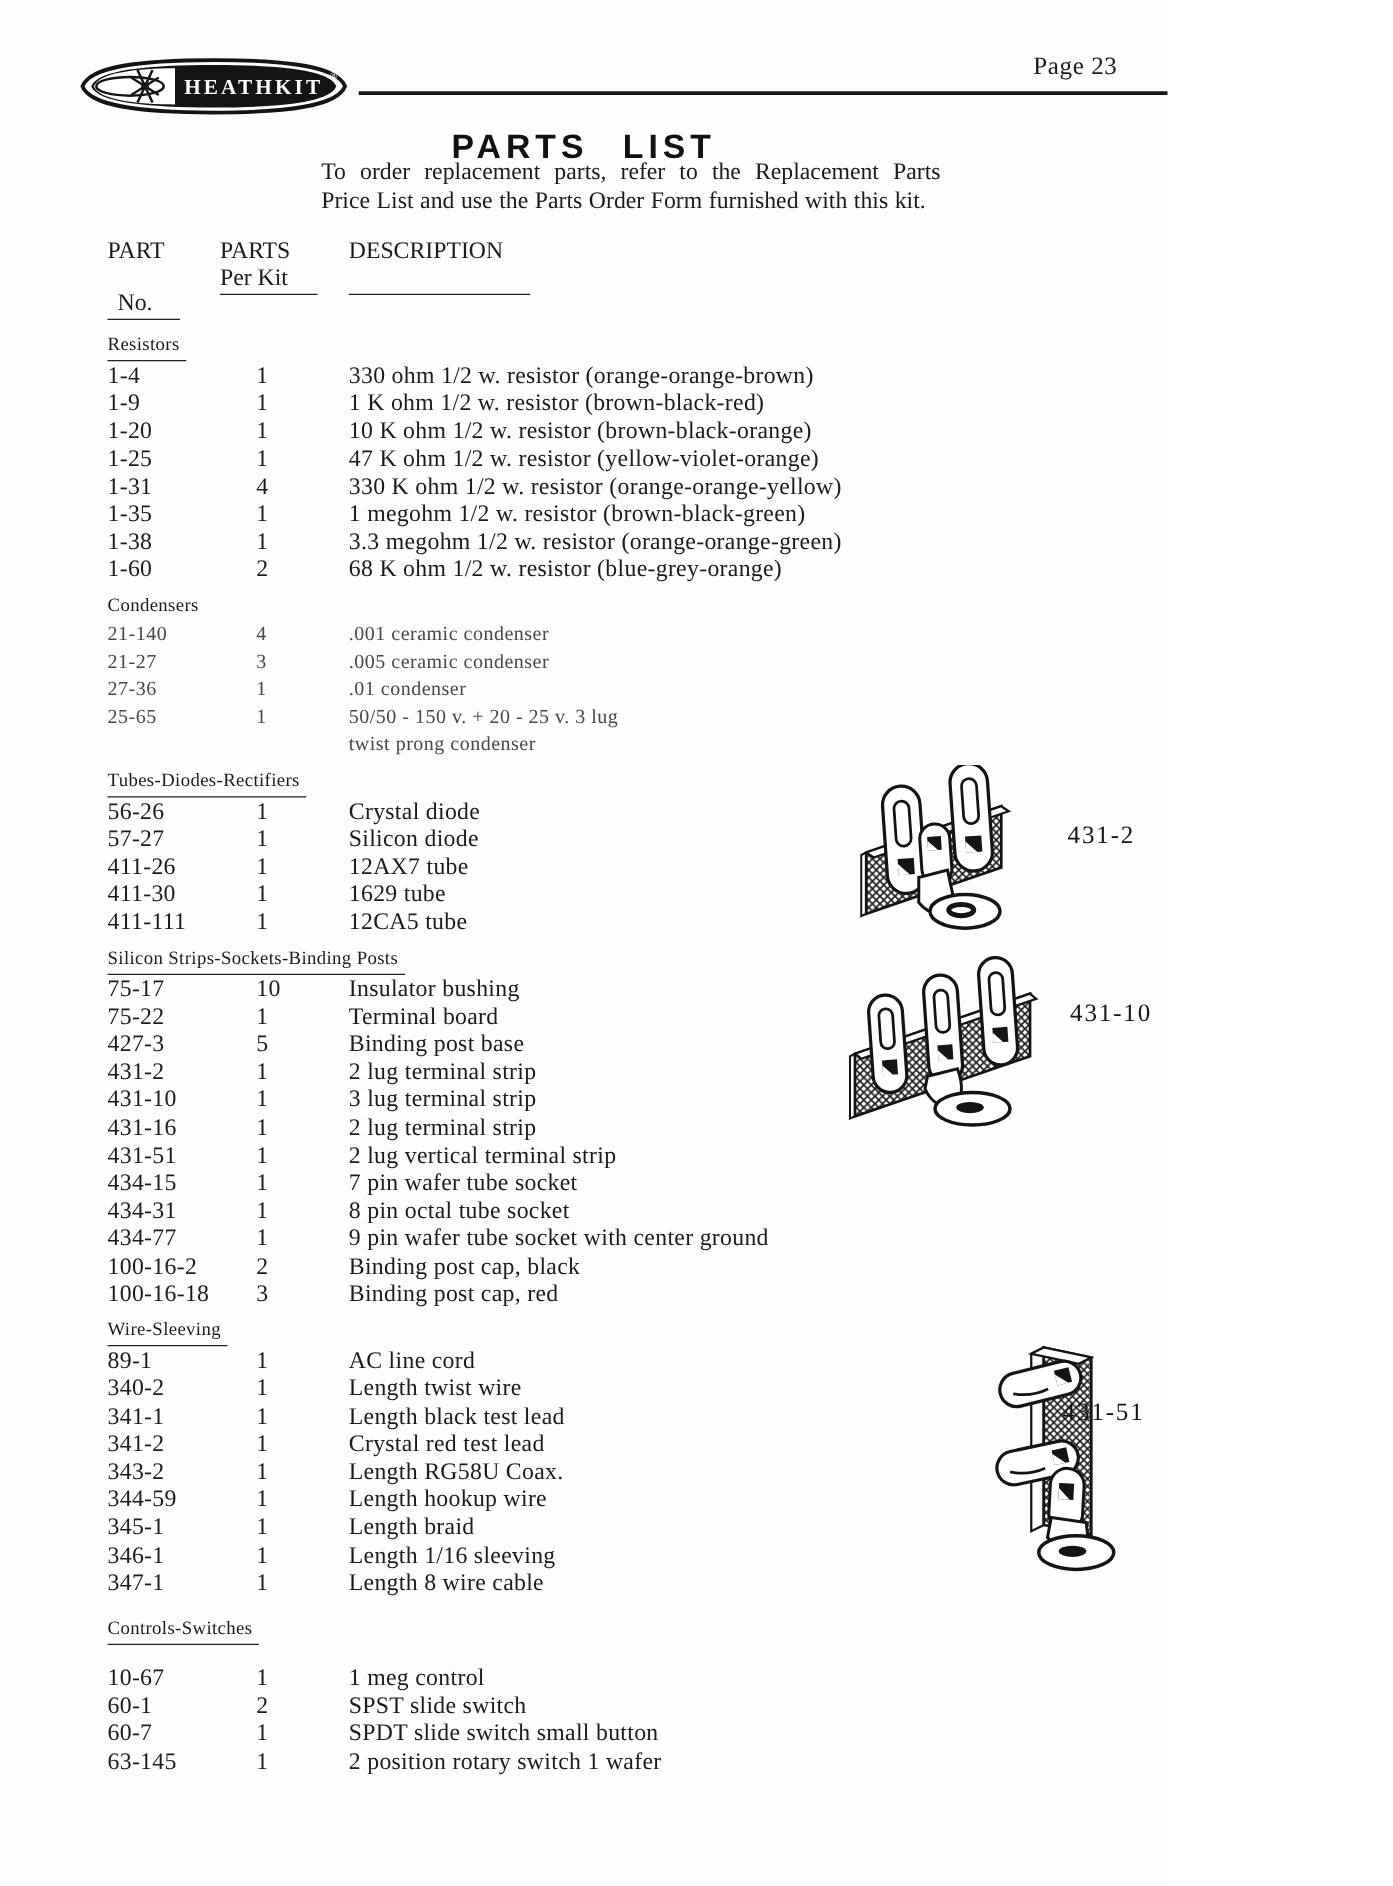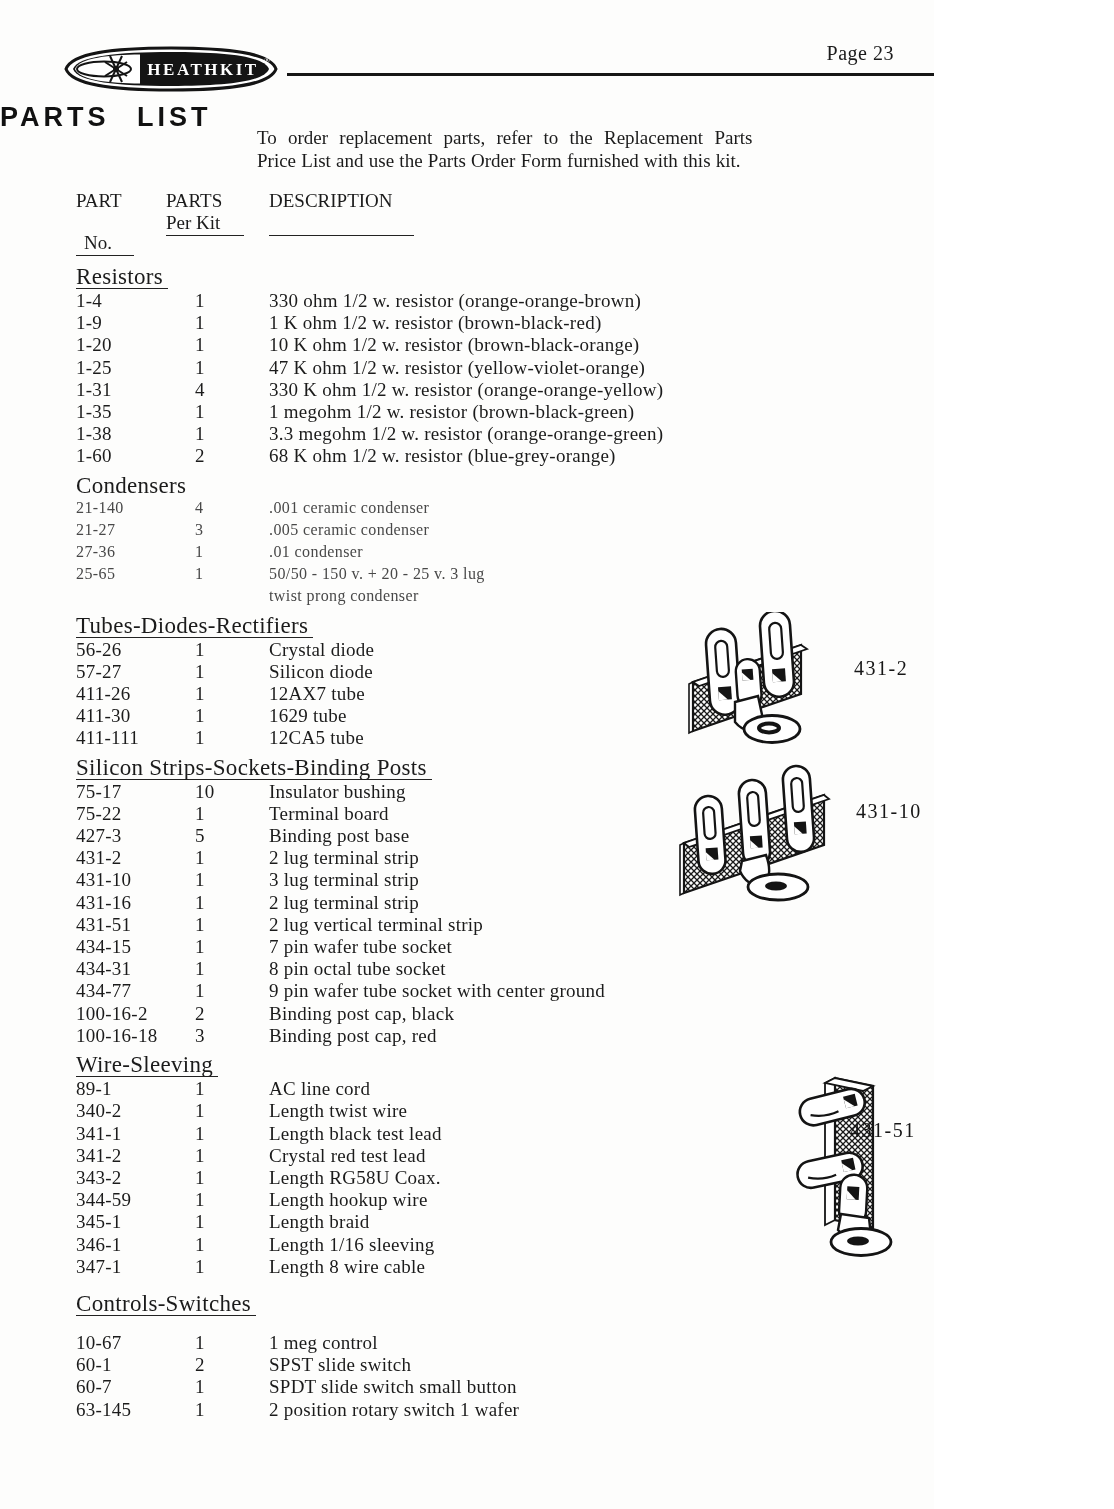--- a/index.html
+++ b/index.html
@@ -9,49 +9,49 @@
     background:#fdfdfc;
     font-family:"Liberation Serif", serif;
     color:#1b1b1b;
     overflow:hidden;
   }
   
   .logo{position:absolute;left:60px;top:44px;width:222px;height:50px;}
   .page-number{position:absolute;top:42px;right:40px;font-size:20px;letter-spacing:0.5px;}
   .header-rule{position:absolute;left:287px;top:73px;width:788px;height:3px;background:#161616;}
   .doc-title{
-    position:absolute;left:0;right:0;top:84px;text-align:left;
+    position:absolute;left:0;right:0;top:84px;text-align:center;
     font-family:"Liberation Sans", sans-serif;font-weight:bold;
     font-size:27px;letter-spacing:4px;word-spacing:16px;color:#111;
   }
   .intro{position:absolute;left:257px;top:126px;width:648px;font-size:19px;line-height:23px;}
   .intro .l1{word-spacing:6.5px;}
   .intro .l2{word-spacing:0.5px;}
 
   
-  .parts-table{position:absolute;left:76px;top:190px;width:700px;}
+  .parts-table{position:absolute;left:86px;top:190px;width:700px;}
   .thead{display:flex;font-size:19px;line-height:22px;}
   .th{flex:none;}
   .th-part{width:90px;}
   .th-qty{width:103px;}
   .th-desc{flex:1;}
   .th .l2.indent{padding-left:8px;margin-top:20px;}
   .th .spacer{height:22px;}
   .hrule{height:0;border-bottom:1.7px solid #222;margin-top:1px;}
   .w-part{width:58px;}
   .w-qty{width:78px;}
   .w-desc{width:145px;}
 
   .sections{margin-top:9px;}
   .parts-section{margin-top:7px;}
   .parts-section:first-child{margin-top:10px;}
   .parts-section:last-child{margin-top:15px;}
   .parts-section:last-child .rows{margin-top:15px;}
   .section-heading{
-    display:inline-block;font-size:23px;font-weight:normal;
+    display:inline-block;font-size:15px;font-weight:normal;
     line-height:21px;margin:0 0 1px 0;letter-spacing:0.3px;
   }
   .section-heading.u{border-bottom:1.7px solid #222;padding-right:5px;padding-bottom:1px;}
   .row{display:flex;font-size:19px;line-height:22.2px;letter-spacing:0.25px;white-space:nowrap;}
   .col-part{flex:none;width:90px;}
   .col-qty{flex:none;width:103px;padding-left:29px;box-sizing:border-box;}
   .col-desc{flex:1;}
   .sec-faded .row{font-size:16px;color:#484848;letter-spacing:0.4px;}
 
   

